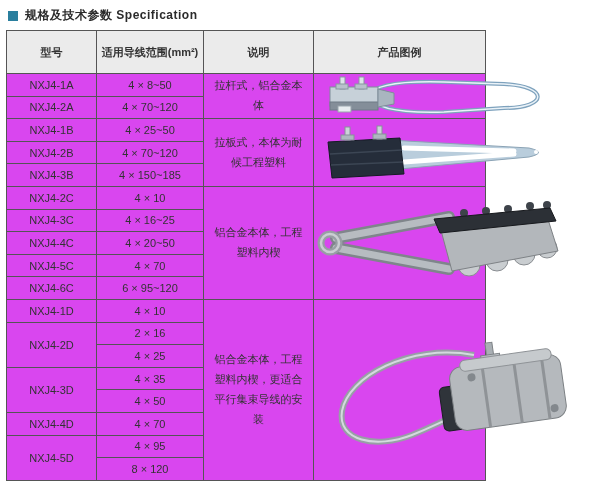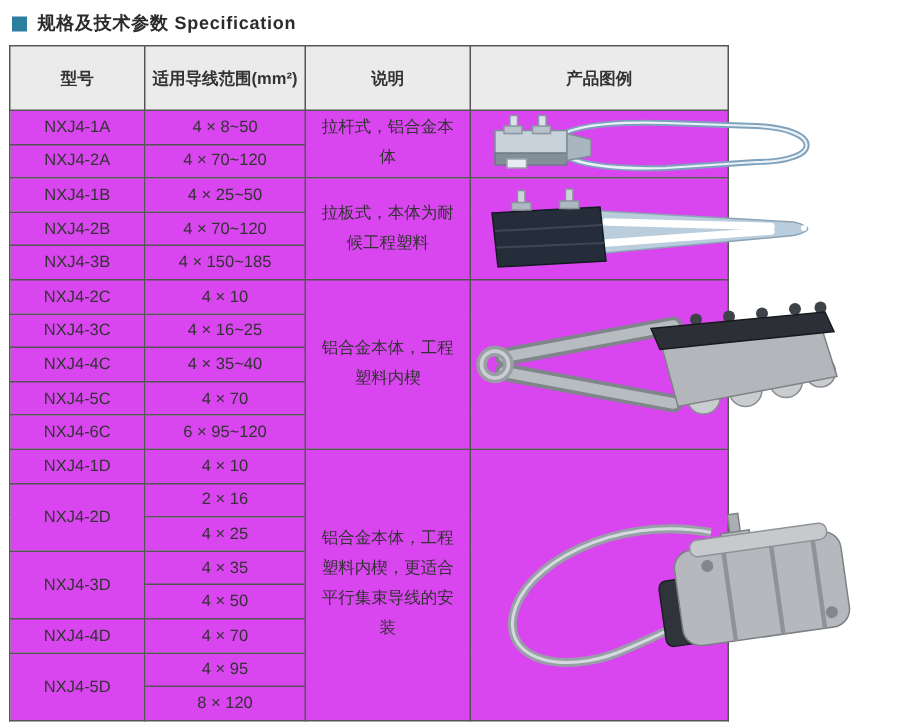--- a/index.html
+++ b/index.html
@@ -130,21 +130,21 @@
           <polygon points="120,26 236,15 242,28 126,40" fill="#2c3036" stroke="#17191d"></polygon>
         </svg>
       </td>
     </tr>
     <tr class="r">
       <td class="model">NXJ4-3C</td>
       <td class="range">4 × 16~25</td>
     </tr>
     <tr class="r">
       <td class="model">NXJ4-4C</td>
-      <td class="range">4 × 35~40</td>
+      <td class="range">4 × 20~50</td>
     </tr>
     <tr class="r">
       <td class="model">NXJ4-5C</td>
       <td class="range">4 × 70</td>
     </tr>
     <tr class="r">
       <td class="model">NXJ4-6C</td>
       <td class="range">6 × 95~120</td>
     </tr>
 

